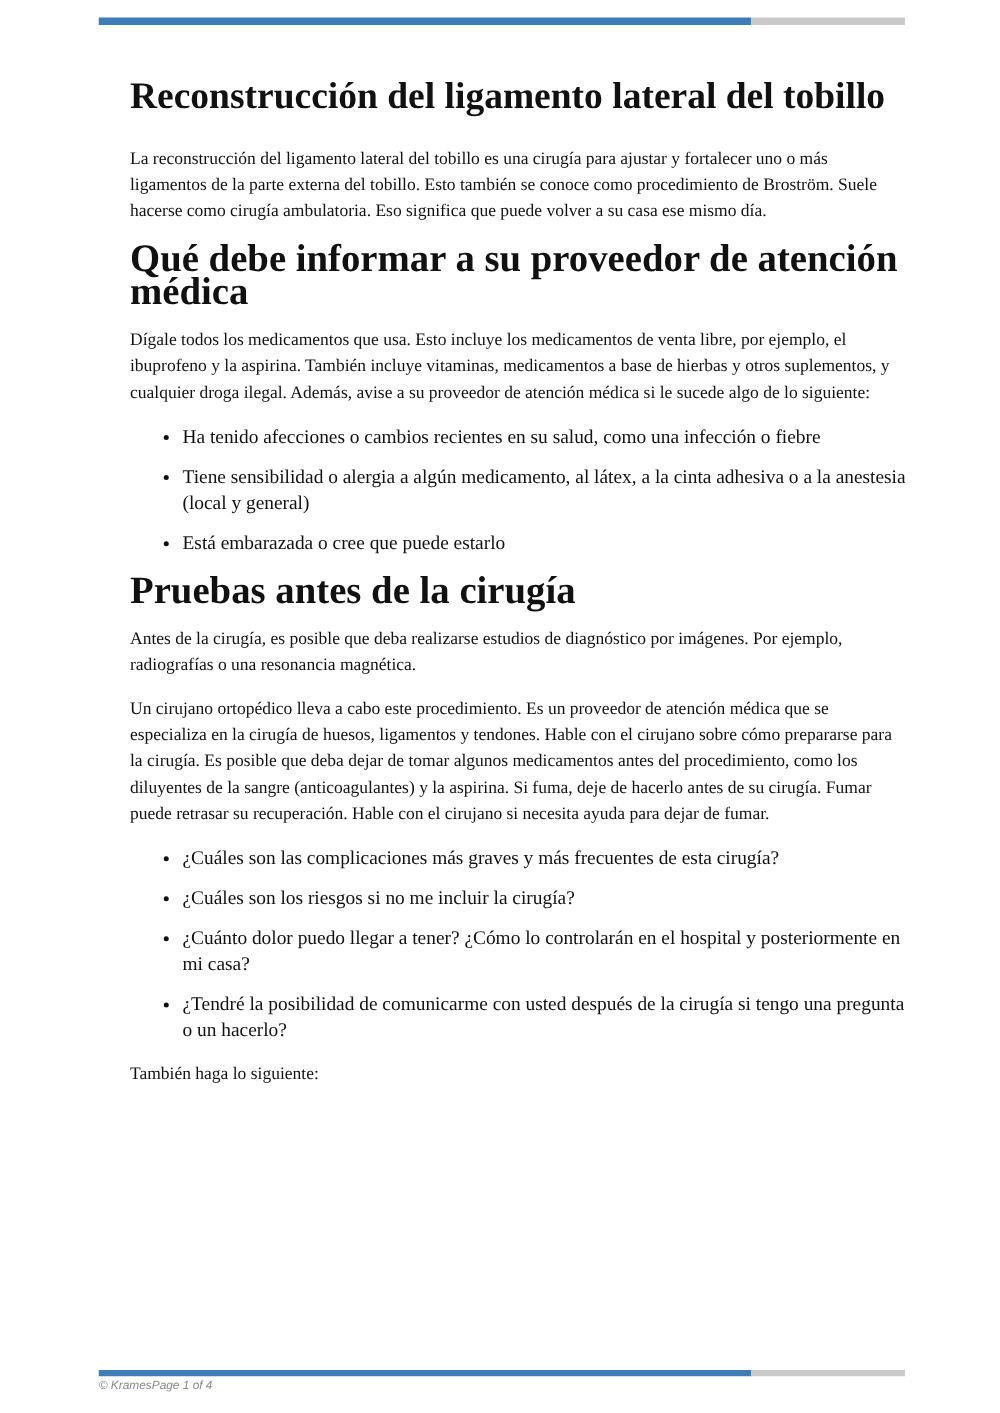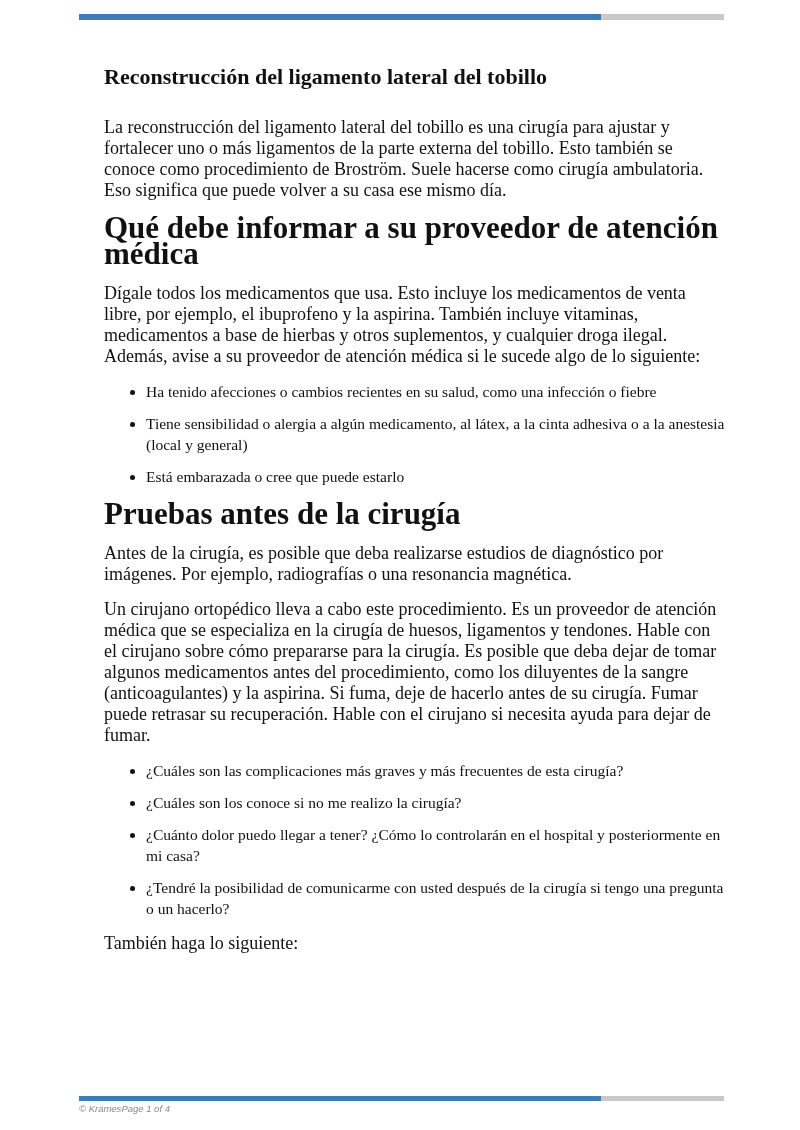--- a/index.html
+++ b/index.html
@@ -23,35 +23,35 @@
   .rule-blue { width: 81%; height: 100%; }
   .rule-gray { flex: 1; height: 100%; }
   .content {
     position: absolute;
     left: 104px;
     top: 58px;
     width: 622px;
   }
   h1 {
     margin: 0 0 22px 0;
-    font-size: 22px;
+    font-size: 30px;
     line-height: 37px;
     font-weight: bold;
     color: #111111;
   }
   h2 {
     margin: 14px 0 16px 0;
     font-size: 31px;
     line-height: 26px;
     font-weight: bold;
     color: #111111;
   }
   p {
     margin: 0 0 14px 0;
-    font-size: 18px;
+    font-size: 14px;
     line-height: 21px;
     font-family: Liberation Serif, serif;
   }
   ul {
     margin: 0 0 14px 0;
     padding-left: 42px;
     font-size: 15.5px;
     line-height: 21px;
   }
   li { margin-bottom: 11px; }
@@ -89,21 +89,21 @@
       <li>Tiene sensibilidad o alergia a algún medicamento, al látex, a la cinta adhesiva o a la anestesia (local y general)</li>
       <li>Está embarazada o cree que puede estarlo</li>
     </ul>
 
     <h2>Pruebas antes de la cirugía</h2>
     <p>Antes de la cirugía, es posible que deba realizarse estudios de diagnóstico por imágenes. Por ejemplo, radiografías o una resonancia magnética.</p>
 
     <p>Un cirujano ortopédico lleva a cabo este procedimiento. Es un proveedor de atención médica que se especializa en la cirugía de huesos, ligamentos y tendones. Hable con el cirujano sobre cómo prepararse para la cirugía. Es posible que deba dejar de tomar algunos medicamentos antes del procedimiento, como los diluyentes de la sangre (anticoagulantes) y la aspirina. Si fuma, deje de hacerlo antes de su cirugía. Fumar puede retrasar su recuperación. Hable con el cirujano si necesita ayuda para dejar de fumar.</p>
     <ul>
       <li>¿Cuáles son las complicaciones más graves y más frecuentes de esta cirugía?</li>
-      <li>¿Cuáles son los conoce si no me realizo la cirugía?</li>
+      <li>¿Cuáles son los riesgos si no me incluir la cirugía?</li>
       <li>¿Cuánto dolor puedo llegar a tener? ¿Cómo lo controlarán en el hospital y posteriormente en mi casa?</li>
       <li>¿Tendré la posibilidad de comunicarme con usted después de la cirugía si tengo una pregunta o un hacerlo?</li>
     </ul>
     <p>También haga lo siguiente:</p>
   </div>
 
   <div class="rule rule-bottom">
     <div class="rule-blue" style="background-color: rgb(62, 124, 183);"></div>
     <div class="rule-gray" style="background-color: rgb(201, 201, 201);"></div>
   </div>

